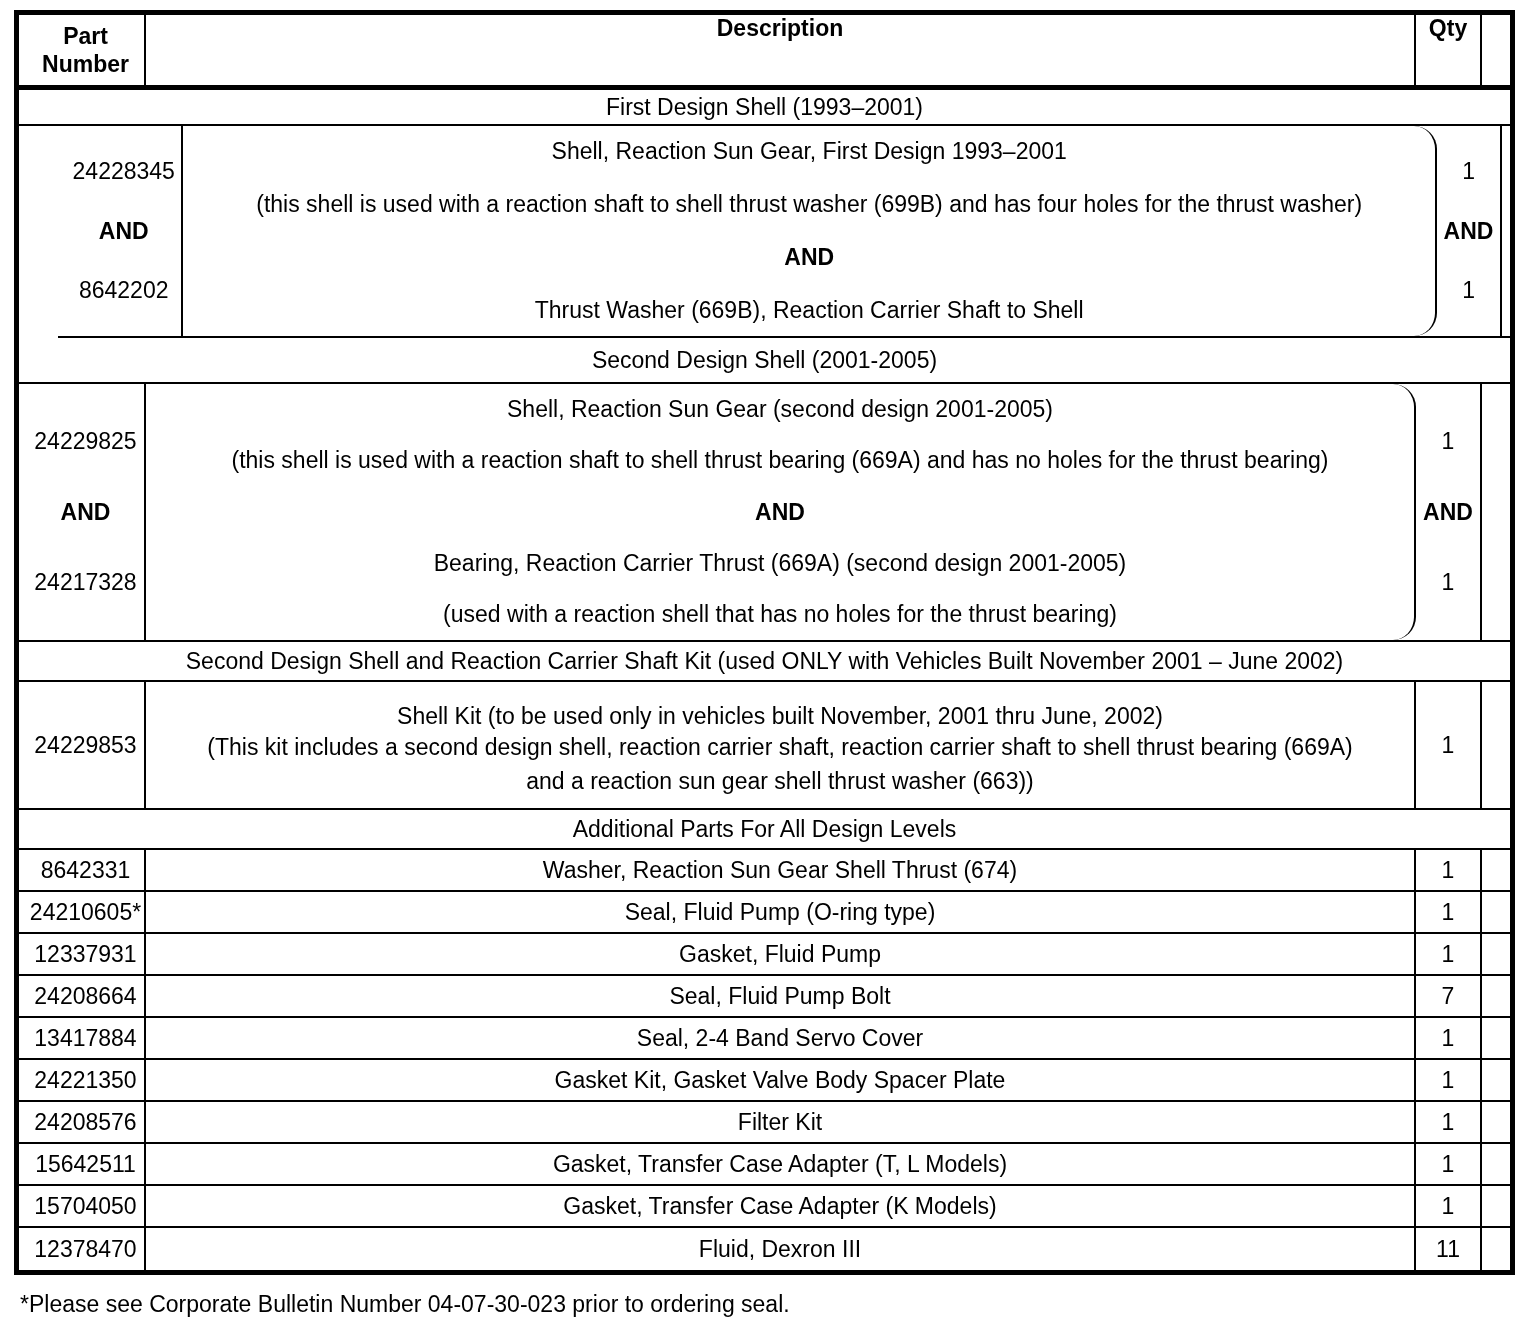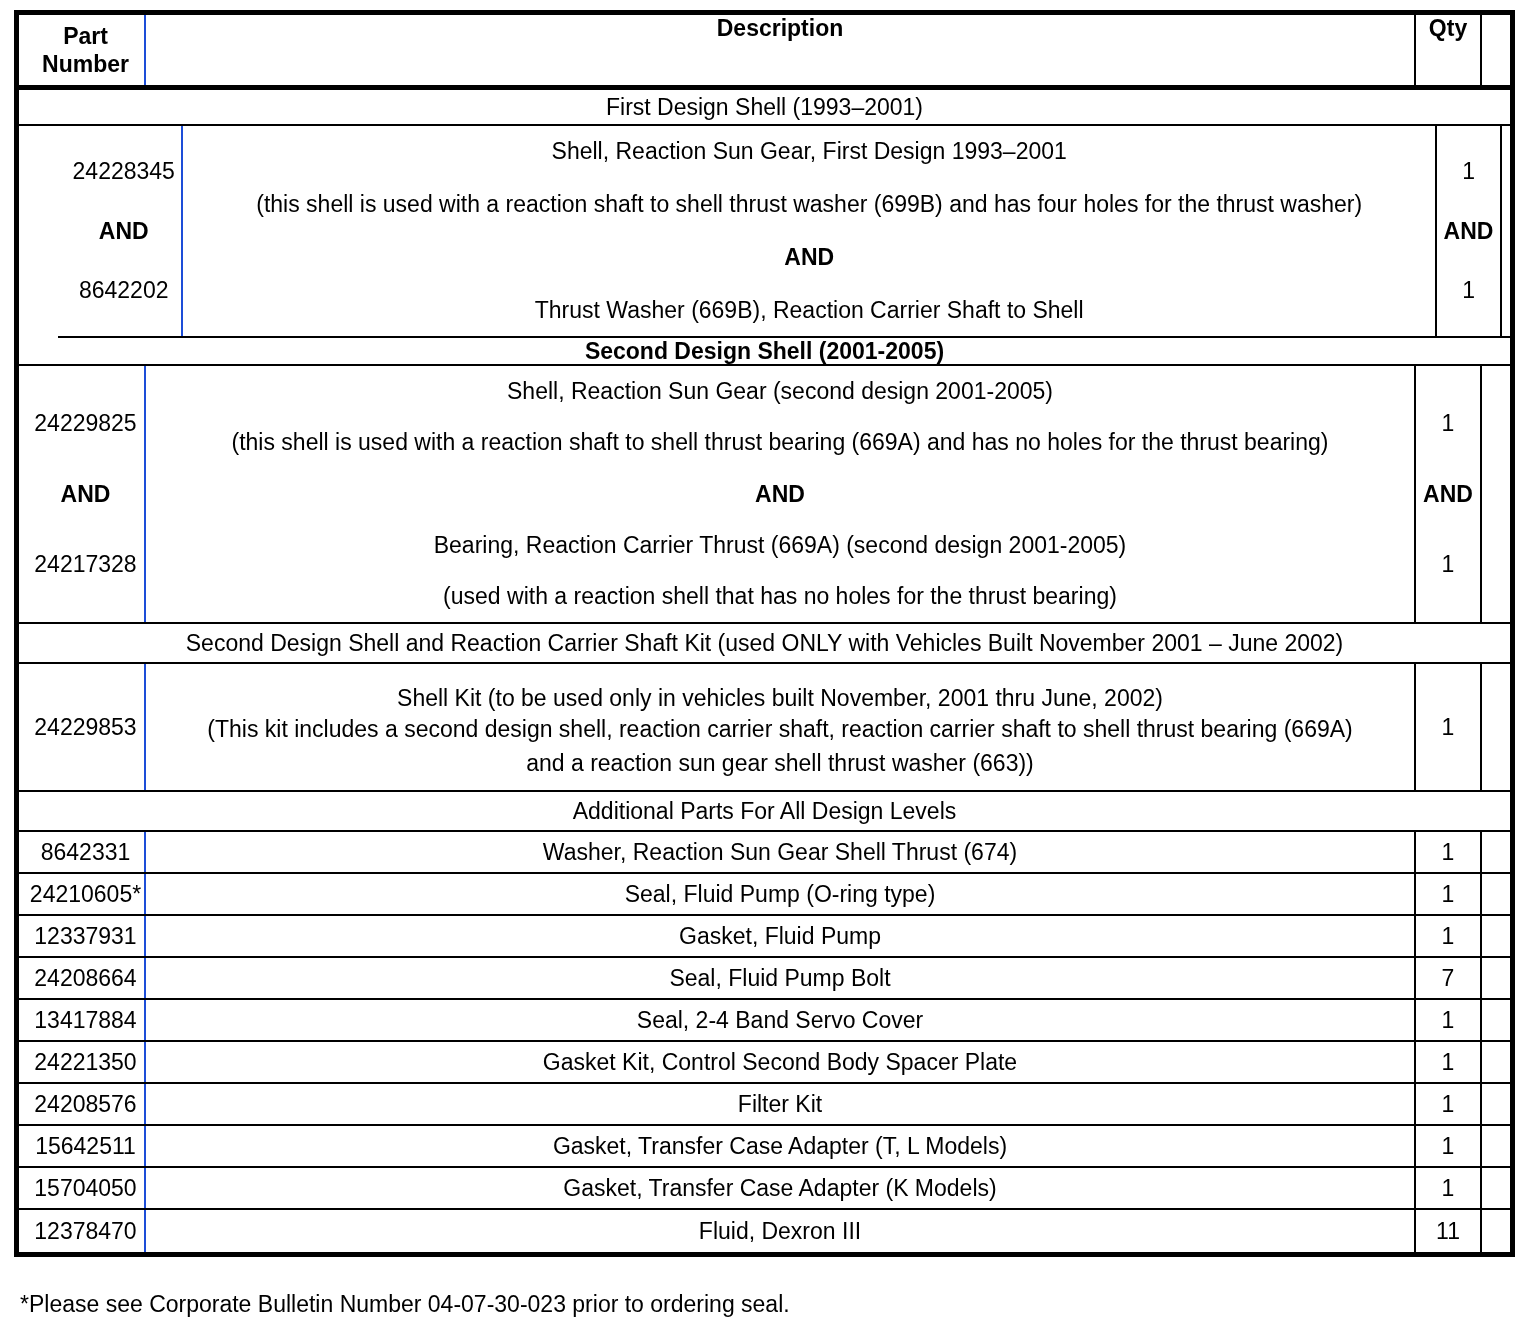--- a/index.html
+++ b/index.html
@@ -14,39 +14,39 @@
     border:5px solid #000; display:flex; flex-direction:column;
     background:#fff;
   }
   .t-row { display:flex; border-bottom:2px solid #000; }
   .t-row.thick { border-bottom-width:5px; }
   .t-row.last { border-bottom:none; }
   .cell {
     display:flex; flex-direction:column; align-items:center;
     text-align:center; overflow:hidden;
   }
-  .c-part { width:127px; border-right:2px solid #1d4ed8;padding-left:8px; }
+  .c-part { width:127px; border-right:2px solid #000000;padding-left:8px; }
   .c-desc { width:1270px; border-right:2px solid #000; }
   .c-qty  { width:66px;  border-right:2px solid #000; }
   .c-spacer { width:8px; }
   .section-row {
     display:flex; align-items:center; justify-content:center;
     border-bottom:2px solid #000; text-align:center;
   }
   .v-center  { justify-content:center; }
   .v-end     { padding-bottom:8px; }
-  .v-between { justify-content:space-between; padding:12px 16px; }
+  .v-between { justify-content:space-between; padding:12px 16px;border-radius:23px; }
   .v-evenly  { justify-content:space-evenly; }
   .bold { font-weight:bold; }
   .hline { line-height:28px; }
   .para { line-height:34px; }
   .h-header { height:75px; }
   .h-s1 { height:36px; }
   .h-row1 { height:212px;margin-left:39px; }
-  .h-s2 { height:28px;font-weight:bold; }
+  .h-s2 { height:46px; }
   .h-row2 { height:258px; }
   .h-s3 { height:40px; }
   .h-row3 { height:128px; }
   .h-s4 { height:40px; }
   .h-simple { height:42px; }
   .row3-desc { justify-content:flex-end; padding:0 0 10px 0; }
   .footnote { position:absolute; left:20px; top:1291px; white-space:nowrap; }
 </style>
 </head>
 <body>
@@ -199,21 +199,21 @@
     <div class="cell c-qty v-center">
         <span>1</span>
       </div>
     <div class="cell c-spacer"></div>
   </div>
   <div class="t-row h-simple">
     <div class="cell c-part v-center">
         <span>24221350</span>
       </div>
     <div class="cell c-desc v-center">
-        <span>Gasket Kit, Control Second Body Spacer Plate</span>
+        <span>Gasket Kit, Gasket Valve Body Spacer Plate</span>
       </div>
     <div class="cell c-qty v-center">
         <span>1</span>
       </div>
     <div class="cell c-spacer"></div>
   </div>
   <div class="t-row h-simple">
     <div class="cell c-part v-center">
         <span>24208576</span>
       </div>

